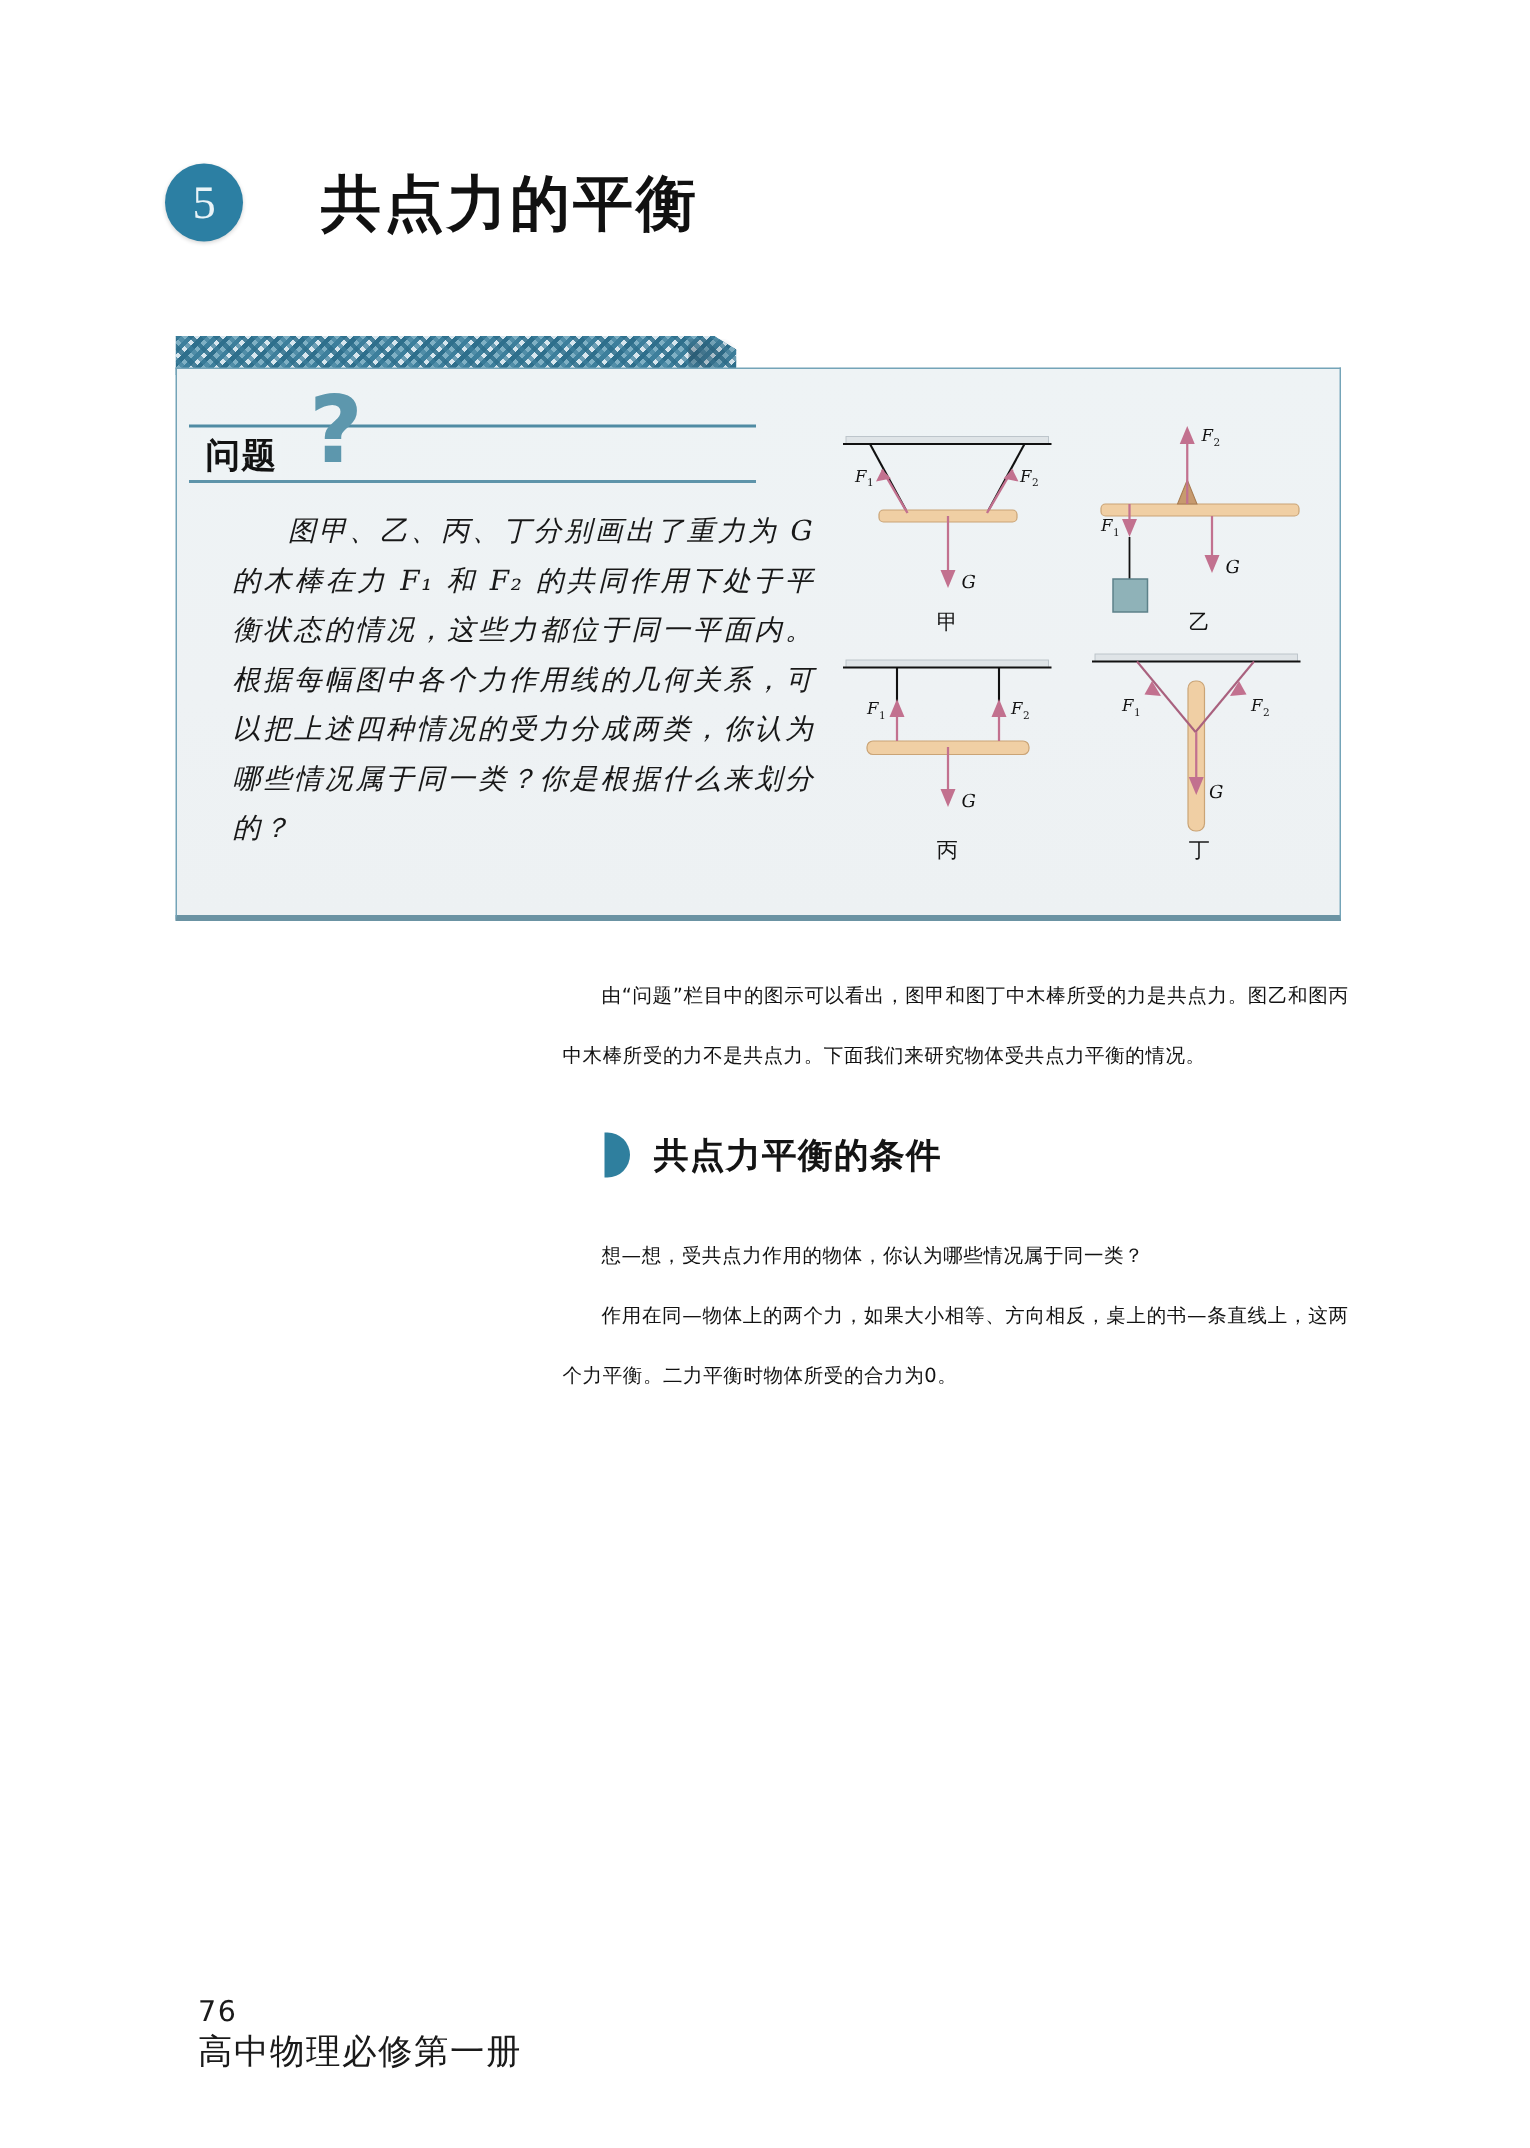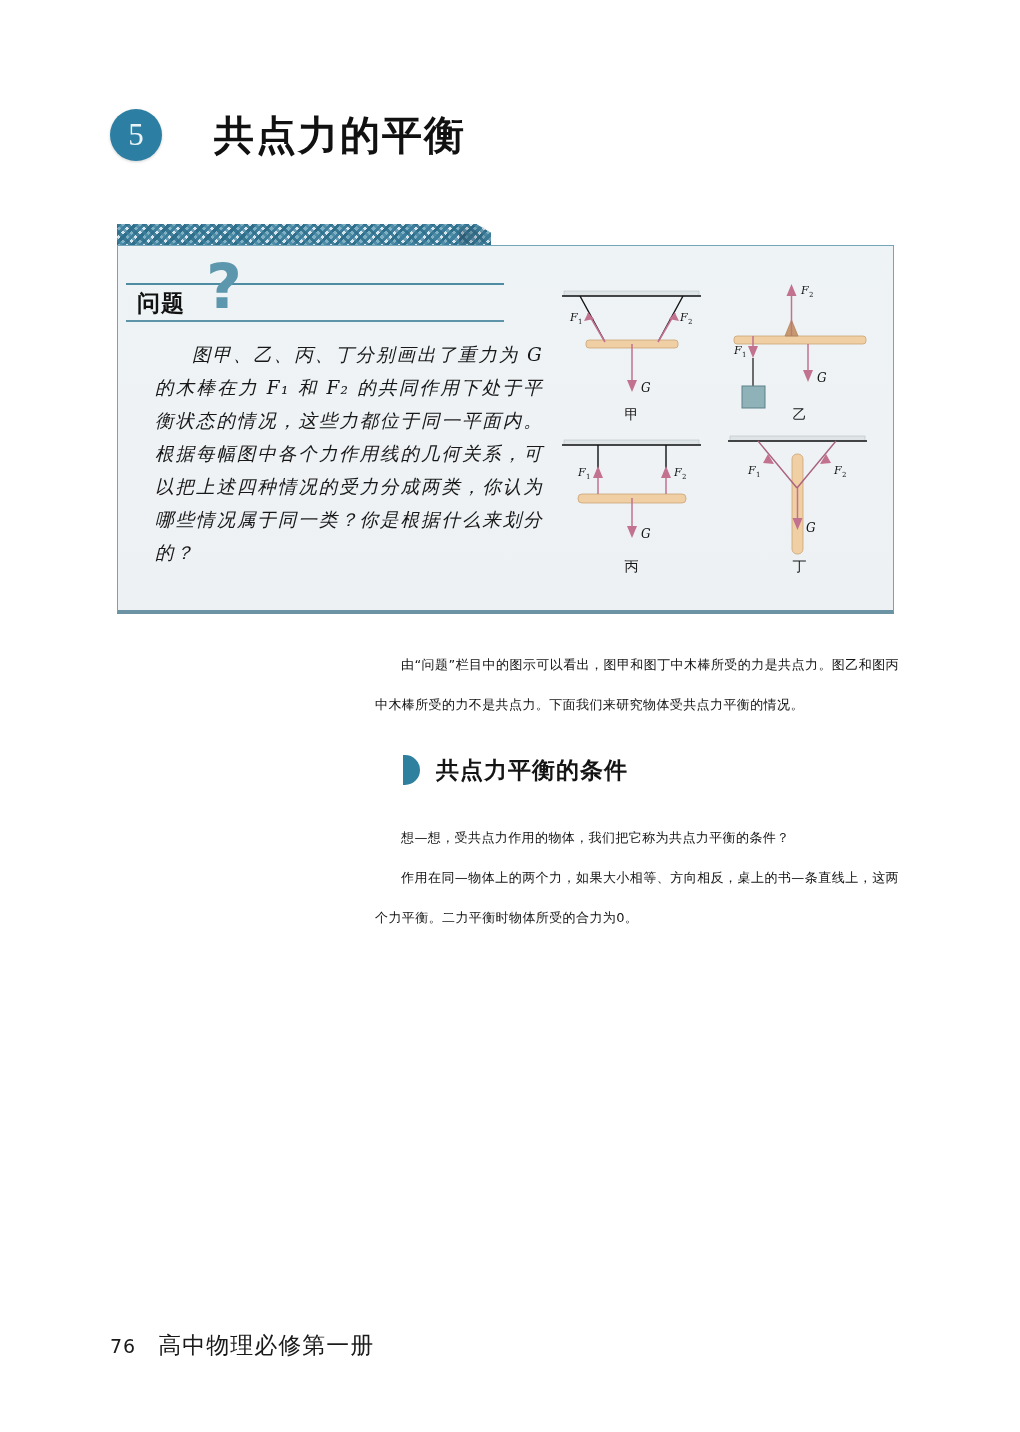--- a/index.html
+++ b/index.html
@@ -240,20 +240,21 @@
   }
 
   
   .footer {
     position: absolute;
     left: 110px;
     top: 1330px;
     display: flex;
     align-items: baseline;
     color: #1a1a1a;
+    flex-direction: column;
   }
   .footer .pgnum {
     font-size: 19px;
     font-family: "DejaVu Sans", "Liberation Sans", sans-serif;
     letter-spacing: 1px;
   }
   .footer .bookname {
     font-size: 23px;
     margin-left: 22px;
     letter-spacing: 1px;
@@ -403,20 +404,20 @@
 
 <div class="body-col">
 
   <p class="para">由“问题”栏目中的图示可以看出，图甲和图丁中木棒所受的力是共点力。图乙和图丙中木棒所受的力不是共点力。下面我们来研究物体受共点力平衡的情况。</p>
 
   <div class="sec-head">
     <span class="sec-marker"></span>
     <span class="sec-title">共点力平衡的条件</span>
   </div>
 
-  <p class="para">想—想，受共点力作用的物体，我们把它称为共点力平衡的条件？</p>
+  <p class="para">想—想，受共点力作用的物体，你认为哪些情况属于同一类？</p>
   <p class="para">作用在同—物体上的两个力，如果大小相等、方向相反，桌上的书—条直线上，这两个力平衡。二力平衡时物体所受的合力为0。</p>
 </div>
 
 <div class="footer">
   <span class="pgnum">76</span>
   <span class="bookname">高中物理必修第一册</span>
 </div>
 
 </body></html>

